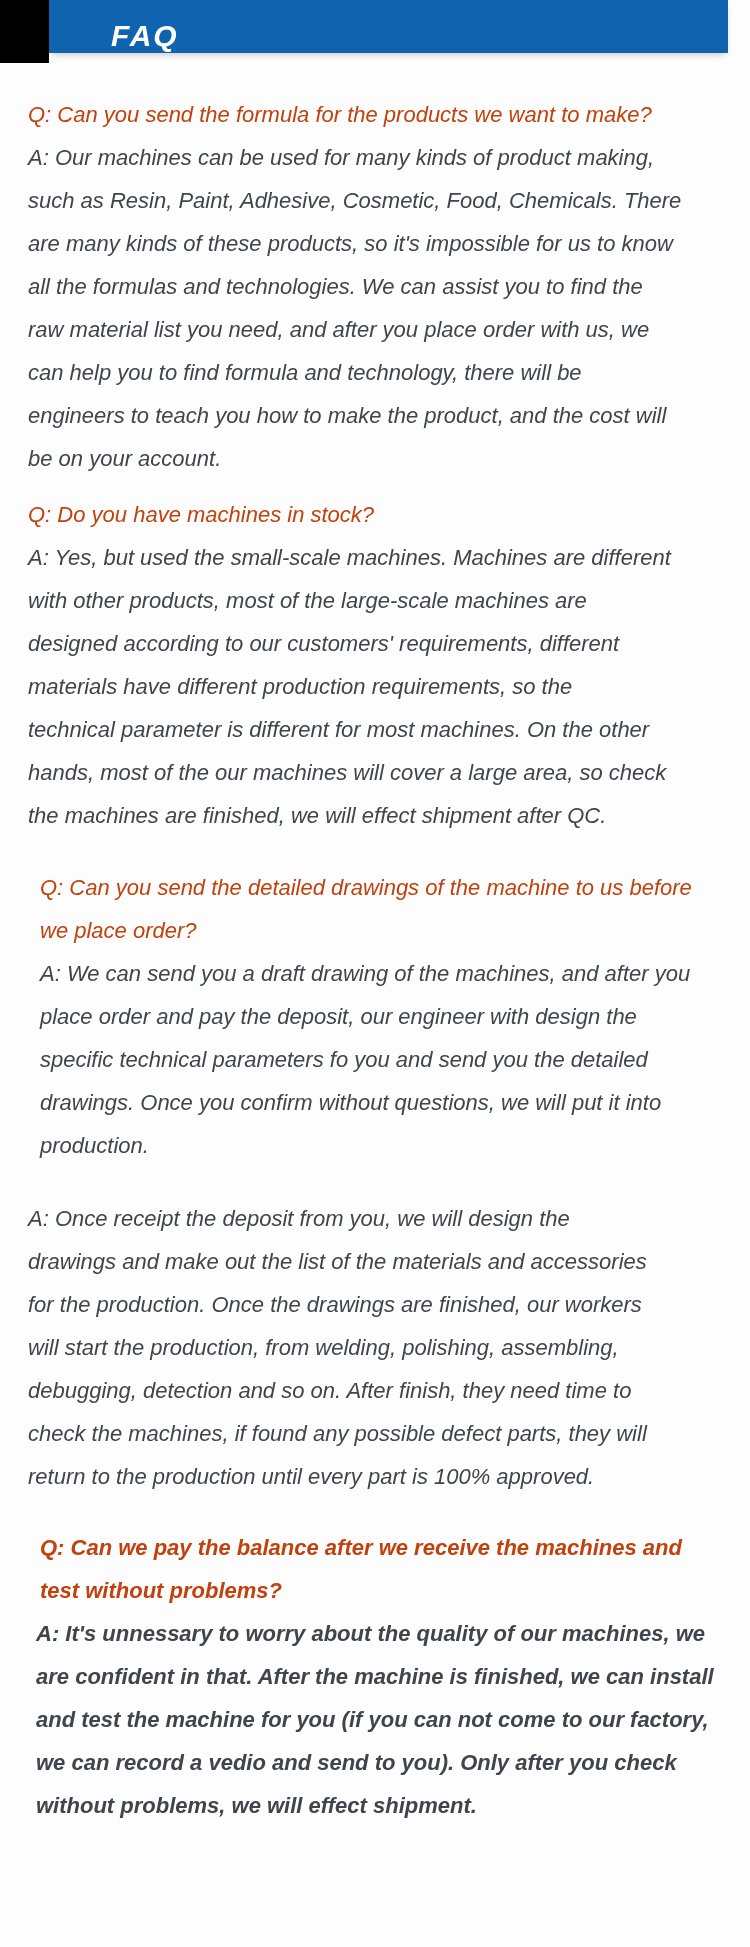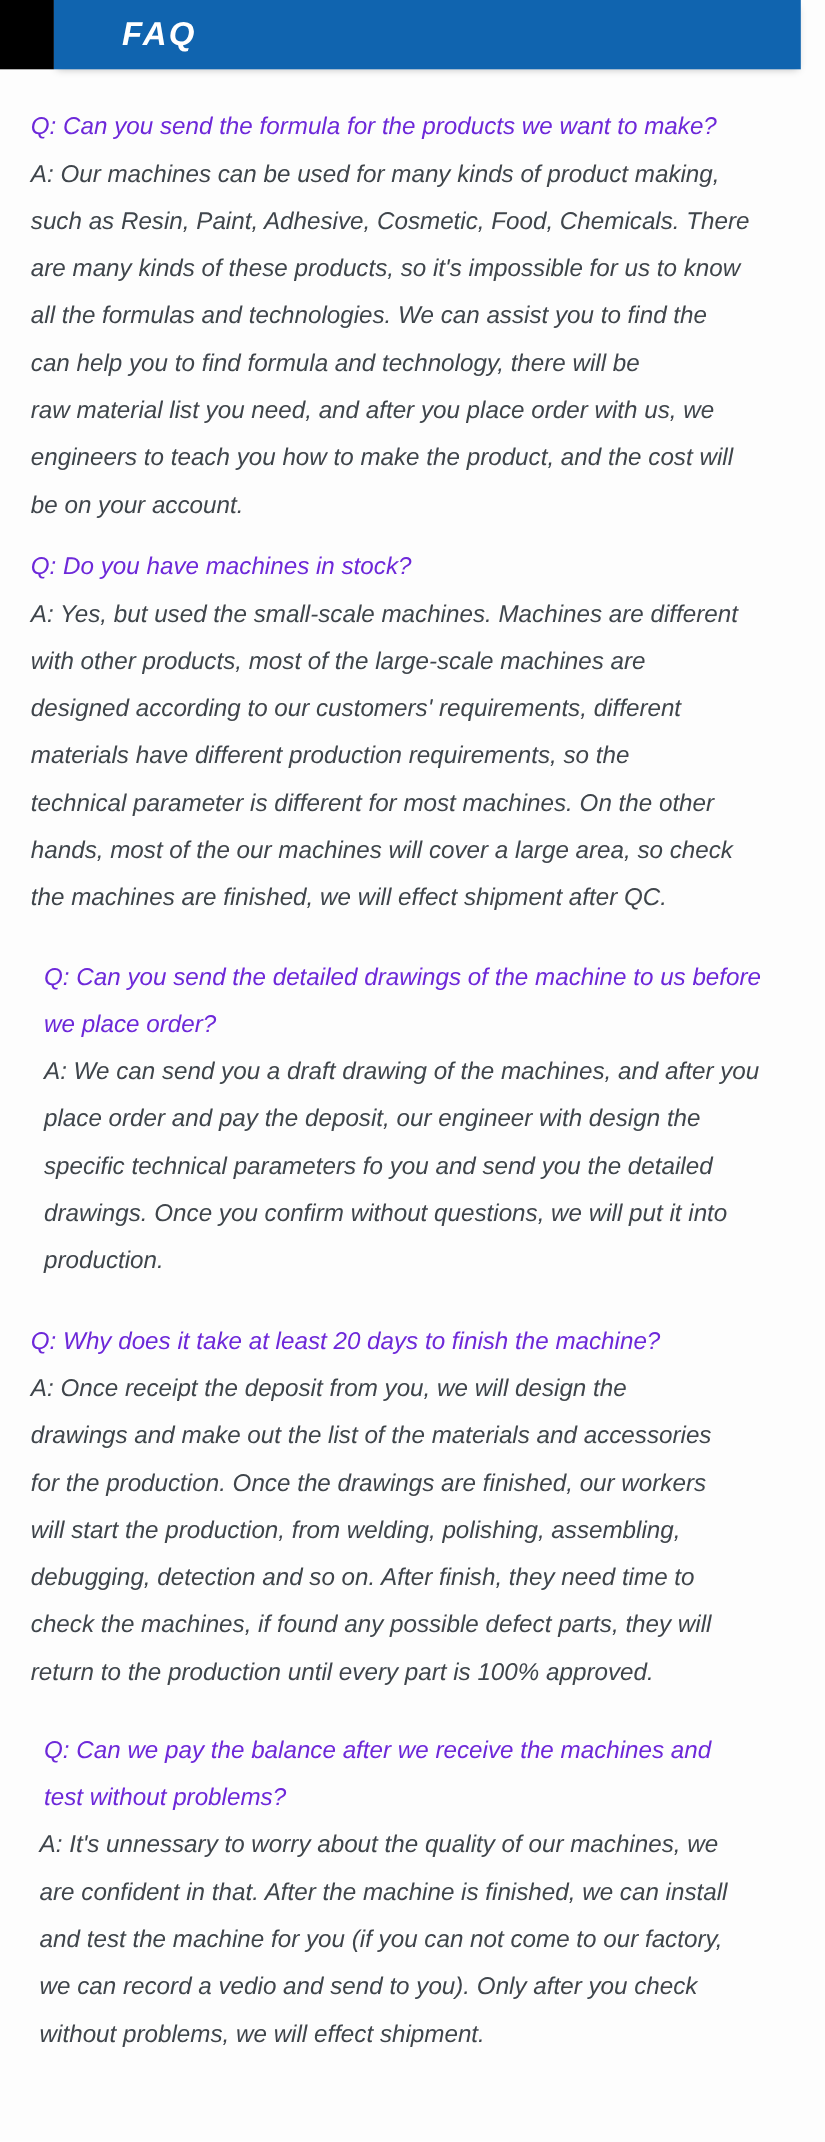--- a/index.html
+++ b/index.html
@@ -6,43 +6,43 @@
   .page {
     position:relative;
     width:750px; height:1947px;
     background:#fdfdfd;
     overflow:hidden;
     font-family:"Liberation Sans", sans-serif;
   }
   .hdr { display:flex; height:63px; }
   .hdr-black { width:49px; height:63px; background:#000000; flex:0 0 auto; }
   .hdr-bar {
-    width:679px; height:63px; background:#1064af;
-    display:flex; align-items:center;
+    width:679px; height:53px; background:#1064af;
+    display:flex; align-items:flex-end;
     box-shadow:0 4px 7px -3px rgba(0,0,0,0.25);
   }
   .hdr-title {
     margin-left:62px;
     color:#ffffff;
     font-size:30px; font-weight:bold; font-style:italic;
     letter-spacing:2px;
   }
   .content {
     padding:30px 0 0 28px;
     font-style:italic;
     font-size:22px;
     line-height:43px;
   }
   .line { white-space:nowrap; }
-  .q { color:#6d28d9; }
+  .q { color:#c2410c; }
   .a { color:#3f454b; }
   .sec-2 { margin-top:13px; }
   .sec-3 { margin-top:29px;margin-left:12px; }
   .sec-4 { margin-top:30px; }
-  .sec-5 { margin-top:28px; }
+  .sec-5 { margin-top:28px;font-weight:bold; }
   .sec-5 .q { padding-left:12px; }
   .sec-5 .a { padding-left:8px; }
 </style>
 </head>
 <body>
 
 <div class="page">
 
   <div class="hdr">
     <div class="hdr-black"></div>
@@ -55,22 +55,22 @@
 
     <section class="sec-1">
       <div class="q">
           <div class="line">Q: Can you send the formula for the products we want to make?</div>
         </div>
       <div class="a">
           <div class="line">A: Our machines can be used for many kinds of product making,</div>
           <div class="line">such as Resin, Paint, Adhesive, Cosmetic, Food, Chemicals. There</div>
           <div class="line">are many kinds of these products, so it's impossible for us to know</div>
           <div class="line">all the formulas and technologies. We can assist you to find the</div>
+          <div class="line">raw material list you need, and after you place order with us, we</div>
           <div class="line">can help you to find formula and technology, there will be</div>
-          <div class="line">raw material list you need, and after you place order with us, we</div>
           <div class="line">engineers to teach you how to make the product, and the cost will</div>
           <div class="line">be on your account.</div>
         </div>
     </section>
 
     <section class="sec-2">
       <div class="q">
           <div class="line">Q: Do you have machines in stock?</div>
         </div>
       <div class="a">
@@ -92,23 +92,20 @@
       <div class="a">
           <div class="line">A: We can send you a draft drawing of the machines, and after you</div>
           <div class="line">place order and pay the deposit, our engineer with design the</div>
           <div class="line">specific technical parameters fo you and send you the detailed</div>
           <div class="line">drawings. Once you confirm without questions, we will put it into</div>
           <div class="line">production.</div>
         </div>
     </section>
 
     <section class="sec-4">
-      <div class="q">
-          <div class="line">Q: Why does it take at least 20 days to finish the machine?</div>
-        </div>
       <div class="a">
           <div class="line">A: Once receipt the deposit from you, we will design the</div>
           <div class="line">drawings and make out the list of the materials and accessories</div>
           <div class="line">for the production. Once the drawings are finished, our workers</div>
           <div class="line">will start the production, from welding, polishing, assembling,</div>
           <div class="line">debugging, detection and so on. After finish, they need time to</div>
           <div class="line">check the machines, if found any possible defect parts, they will</div>
           <div class="line">return to the production until every part is 100% approved.</div>
         </div>
     </section>

